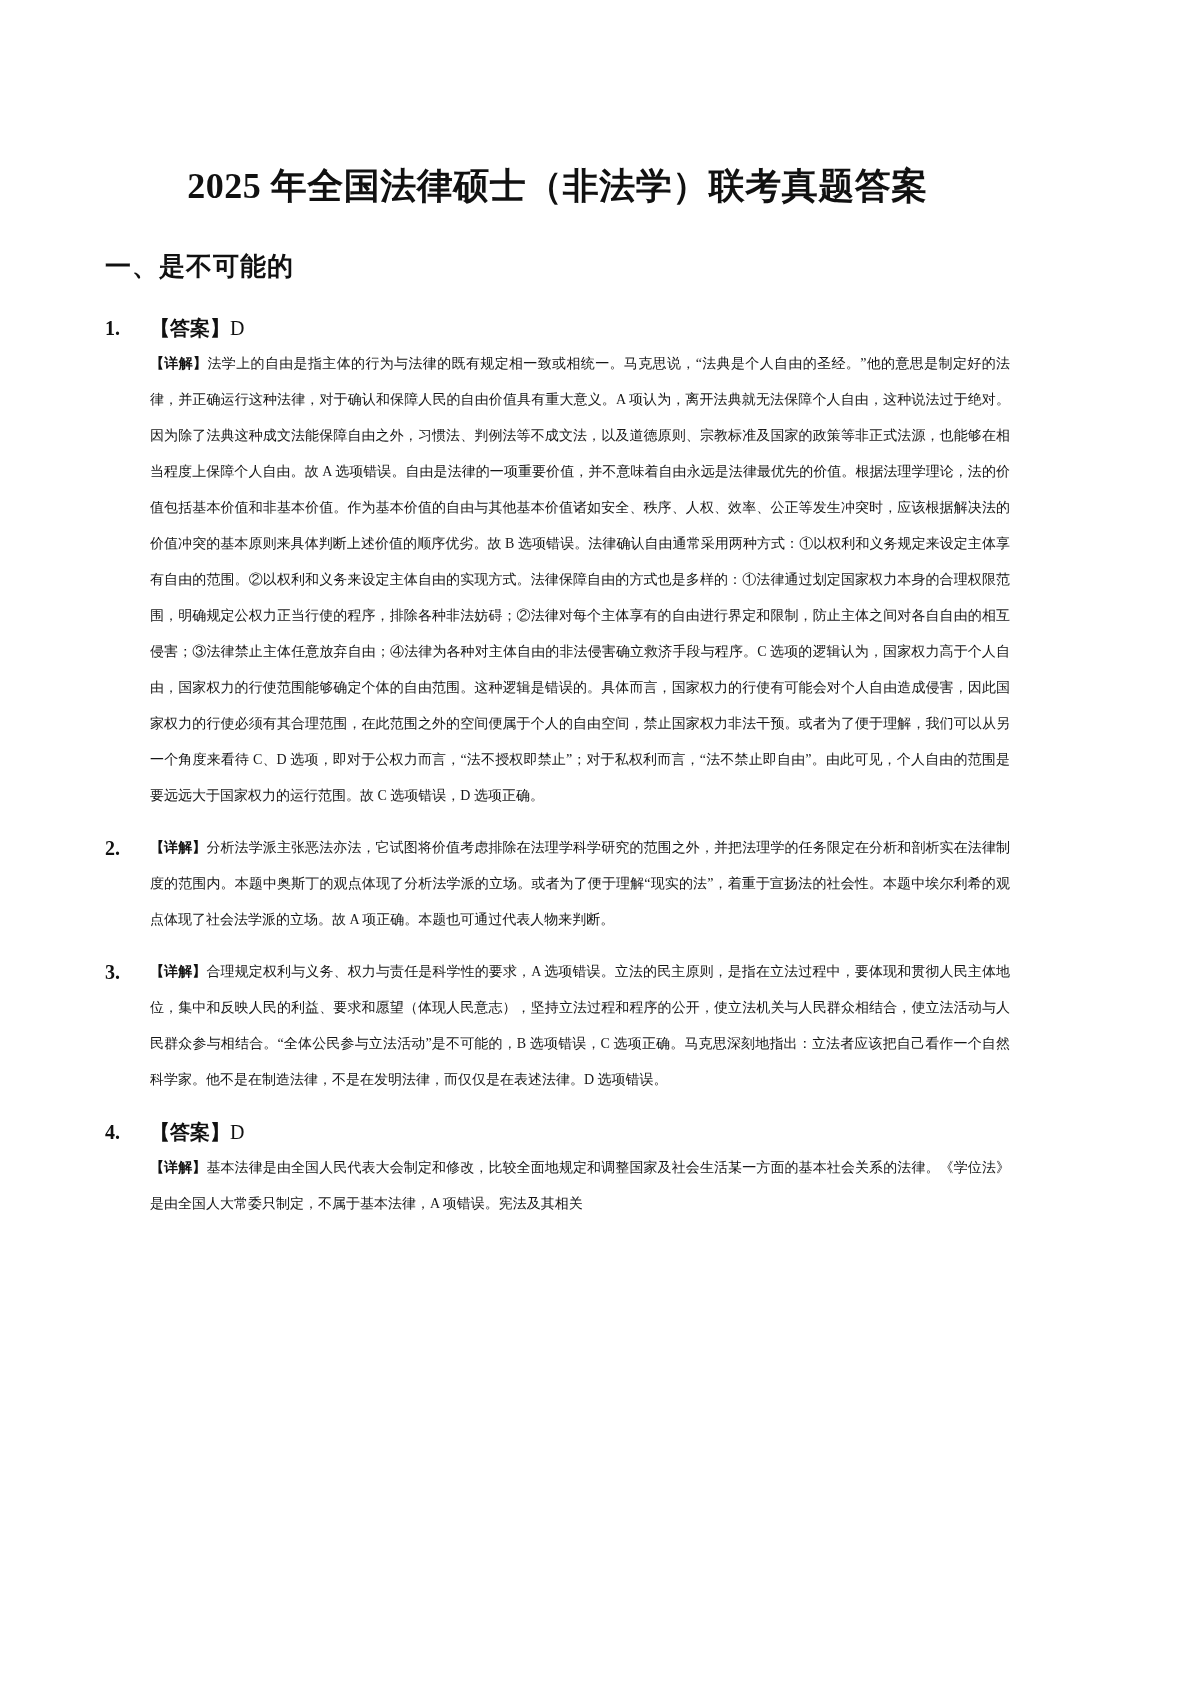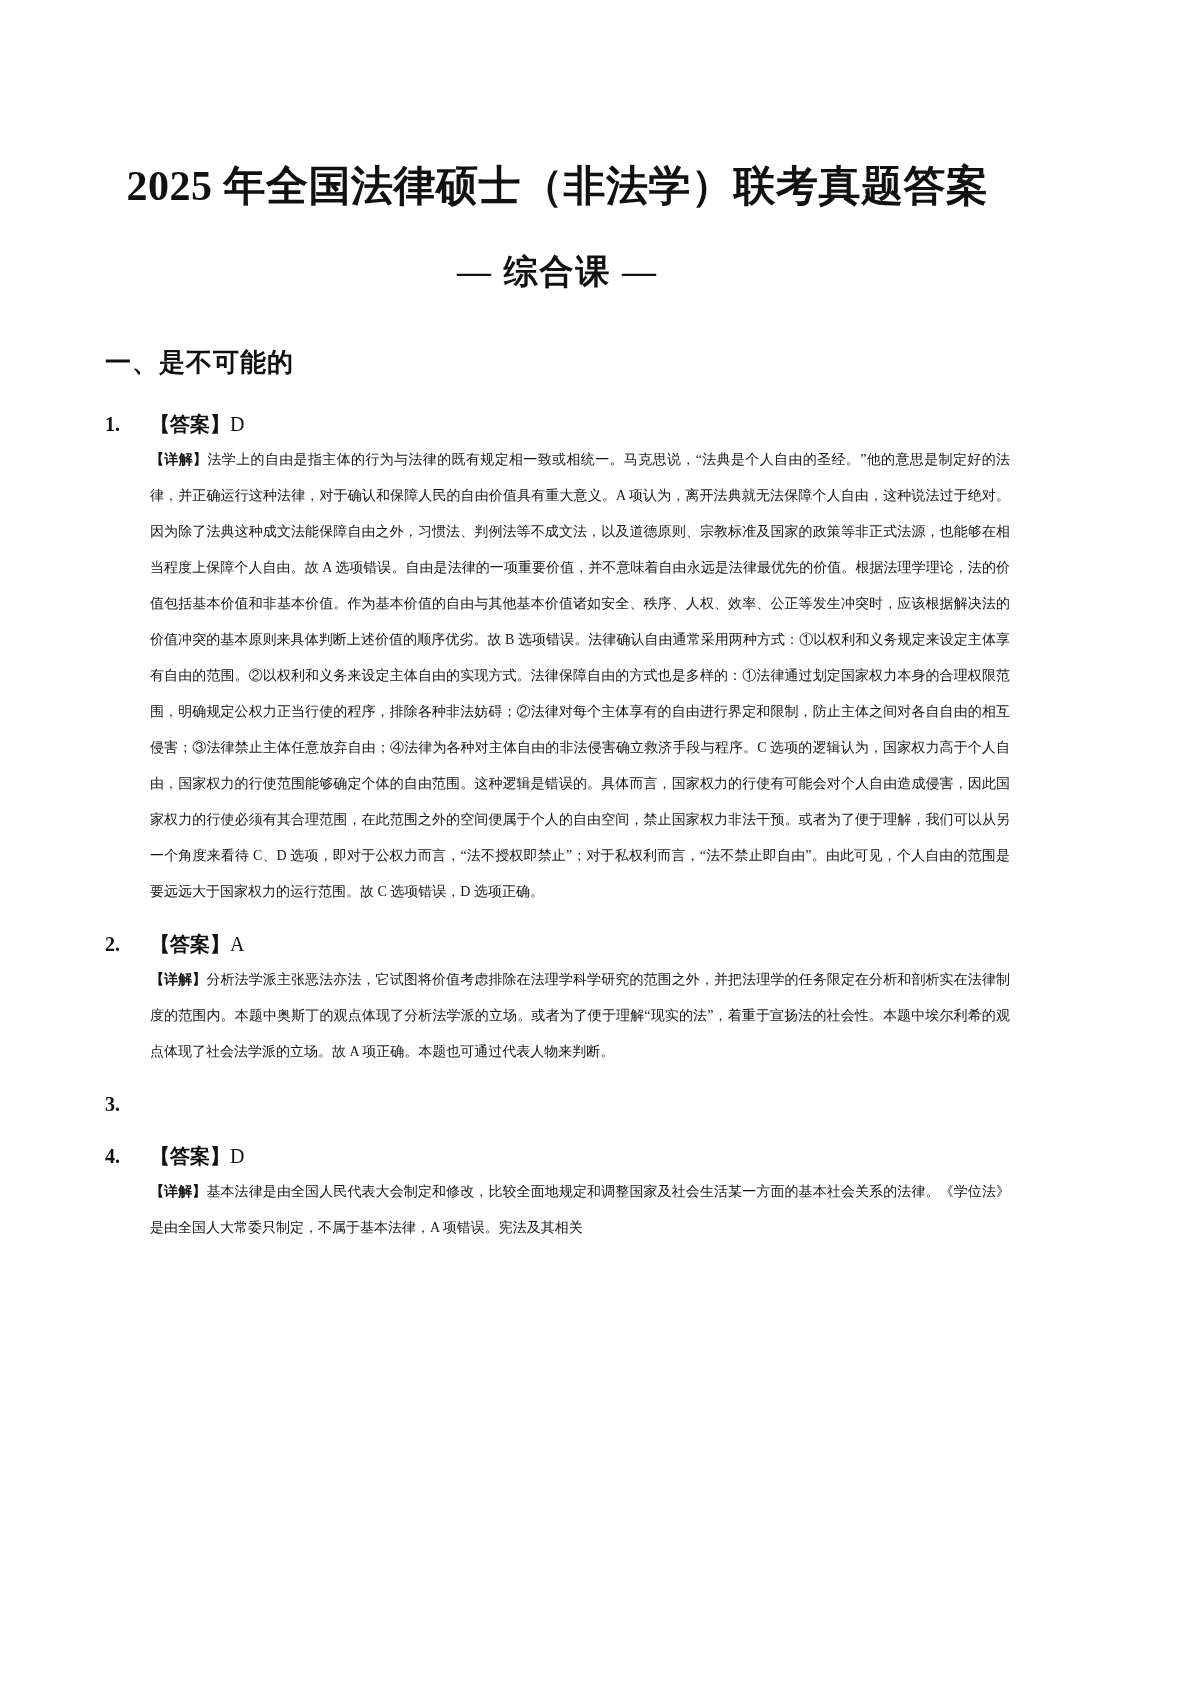--- a/index.html
+++ b/index.html
@@ -14,21 +14,21 @@
     margin: 0 auto;
     background: #ffffff;
     color: #161616;
     box-sizing: border-box;
     padding: 162px 180px 0 105px;
     overflow: hidden;
     font-family: "Liberation Serif", "DejaVu Serif", serif;
   }
   .doc-title {
     margin: 0 0 40px 0;
-    font-size: 42px;
+    font-size: 36px;
     line-height: 48px;
     font-weight: bold;
     text-align: center;
     letter-spacing: 0.5px;
     color: #111;
   }
   .doc-subtitle {
     margin: 0 0 52px 0;
     font-size: 34px;
     line-height: 44px;
@@ -82,44 +82,43 @@
     color: #111;
     text-align: right;
   }
 </style>
 </head>
 <body>
 
 <div class="page">
 
   <h1 class="doc-title">2025 年全国法律硕士（非法学）联考真题答案</h1>
-  <h2 class="doc-subtitle">— 综合课 —</h2>
   <h3 class="section-heading">一、是不可能的</h3>
 
   <div class="questions">
 
     <div class="question">
       <div class="qnum">1.</div>
       <div class="qbody">
         <div class="answer-line"><span class="label-bold">【答案】</span><span>D</span></div>
         <p class="detail"><span class="label-bold">【详解】</span><span>法学上的自由是指主体的行为与法律的既有规定相一致或相统一。马克思说，“法典是个人自由的圣经。”他的意思是制定好的法律，并正确运行这种法律，对于确认和保障人民的自由价值具有重大意义。A 项认为，离开法典就无法保障个人自由，这种说法过于绝对。因为除了法典这种成文法能保障自由之外，习惯法、判例法等不成文法，以及道德原则、宗教标准及国家的政策等非正式法源，也能够在相当程度上保障个人自由。故 A 选项错误。自由是法律的一项重要价值，并不意味着自由永远是法律最优先的价值。根据法理学理论，法的价值包括基本价值和非基本价值。作为基本价值的自由与其他基本价值诸如安全、秩序、人权、效率、公正等发生冲突时，应该根据解决法的价值冲突的基本原则来具体判断上述价值的顺序优劣。故 B 选项错误。法律确认自由通常采用两种方式：①以权利和义务规定来设定主体享有自由的范围。②以权利和义务来设定主体自由的实现方式。法律保障自由的方式也是多样的：①法律通过划定国家权力本身的合理权限范围，明确规定公权力正当行使的程序，排除各种非法妨碍；②法律对每个主体享有的自由进行界定和限制，防止主体之间对各自自由的相互侵害；③法律禁止主体任意放弃自由；④法律为各种对主体自由的非法侵害确立救济手段与程序。C 选项的逻辑认为，国家权力高于个人自由，国家权力的行使范围能够确定个体的自由范围。这种逻辑是错误的。具体而言，国家权力的行使有可能会对个人自由造成侵害，因此国家权力的行使必须有其合理范围，在此范围之外的空间便属于个人的自由空间，禁止国家权力非法干预。或者为了便于理解，我们可以从另一个角度来看待 C、D 选项，即对于公权力而言，“法不授权即禁止”；对于私权利而言，“法不禁止即自由”。由此可见，个人自由的范围是要远远大于国家权力的运行范围。故 C 选项错误，D 选项正确。</span></p>
       </div>
     </div>
 
     <div class="question">
       <div class="qnum">2.</div>
       <div class="qbody">
-        <div class="answer-line"><span class="label-bold">【答案】</span><span>A</span></div>
         <p class="detail"><span class="label-bold">【详解】</span><span>分析法学派主张恶法亦法，它试图将价值考虑排除在法理学科学研究的范围之外，并把法理学的任务限定在分析和剖析实在法律制度的范围内。本题中奥斯丁的观点体现了分析法学派的立场。或者为了便于理解“现实的法”，着重于宣扬法的社会性。本题中埃尔利希的观点体现了社会法学派的立场。故 A 项正确。本题也可通过代表人物来判断。</span></p>
       </div>
     </div>
 
     <div class="question">
       <div class="qnum">3.</div>
       <div class="qbody">
+        <p class="detail"><span class="label-bold">【详解】</span><span>合理规定权利与义务、权力与责任是科学性的要求，A 选项错误。立法的民主原则，是指在立法过程中，要体现和贯彻人民主体地位，集中和反映人民的利益、要求和愿望（体现人民意志），坚持立法过程和程序的公开，使立法机关与人民群众相结合，使立法活动与人民群众参与相结合。“全体公民参与立法活动”是不可能的，B 选项错误，C 选项正确。马克思深刻地指出：立法者应该把自己看作一个自然科学家。他不是在制造法律，不是在发明法律，而仅仅是在表述法律。D 选项错误。</span></p>
       </div>
     </div>
 
     <div class="question">
       <div class="qnum">4.</div>
       <div class="qbody">
         <div class="answer-line"><span class="label-bold">【答案】</span><span>D</span></div>
         <p class="detail"><span class="label-bold">【详解】</span><span>基本法律是由全国人民代表大会制定和修改，比较全面地规定和调整国家及社会生活某一方面的基本社会关系的法律。《学位法》是由全国人大常委只制定，不属于基本法律，A 项错误。宪法及其相关</span></p>
       </div>
     </div>

